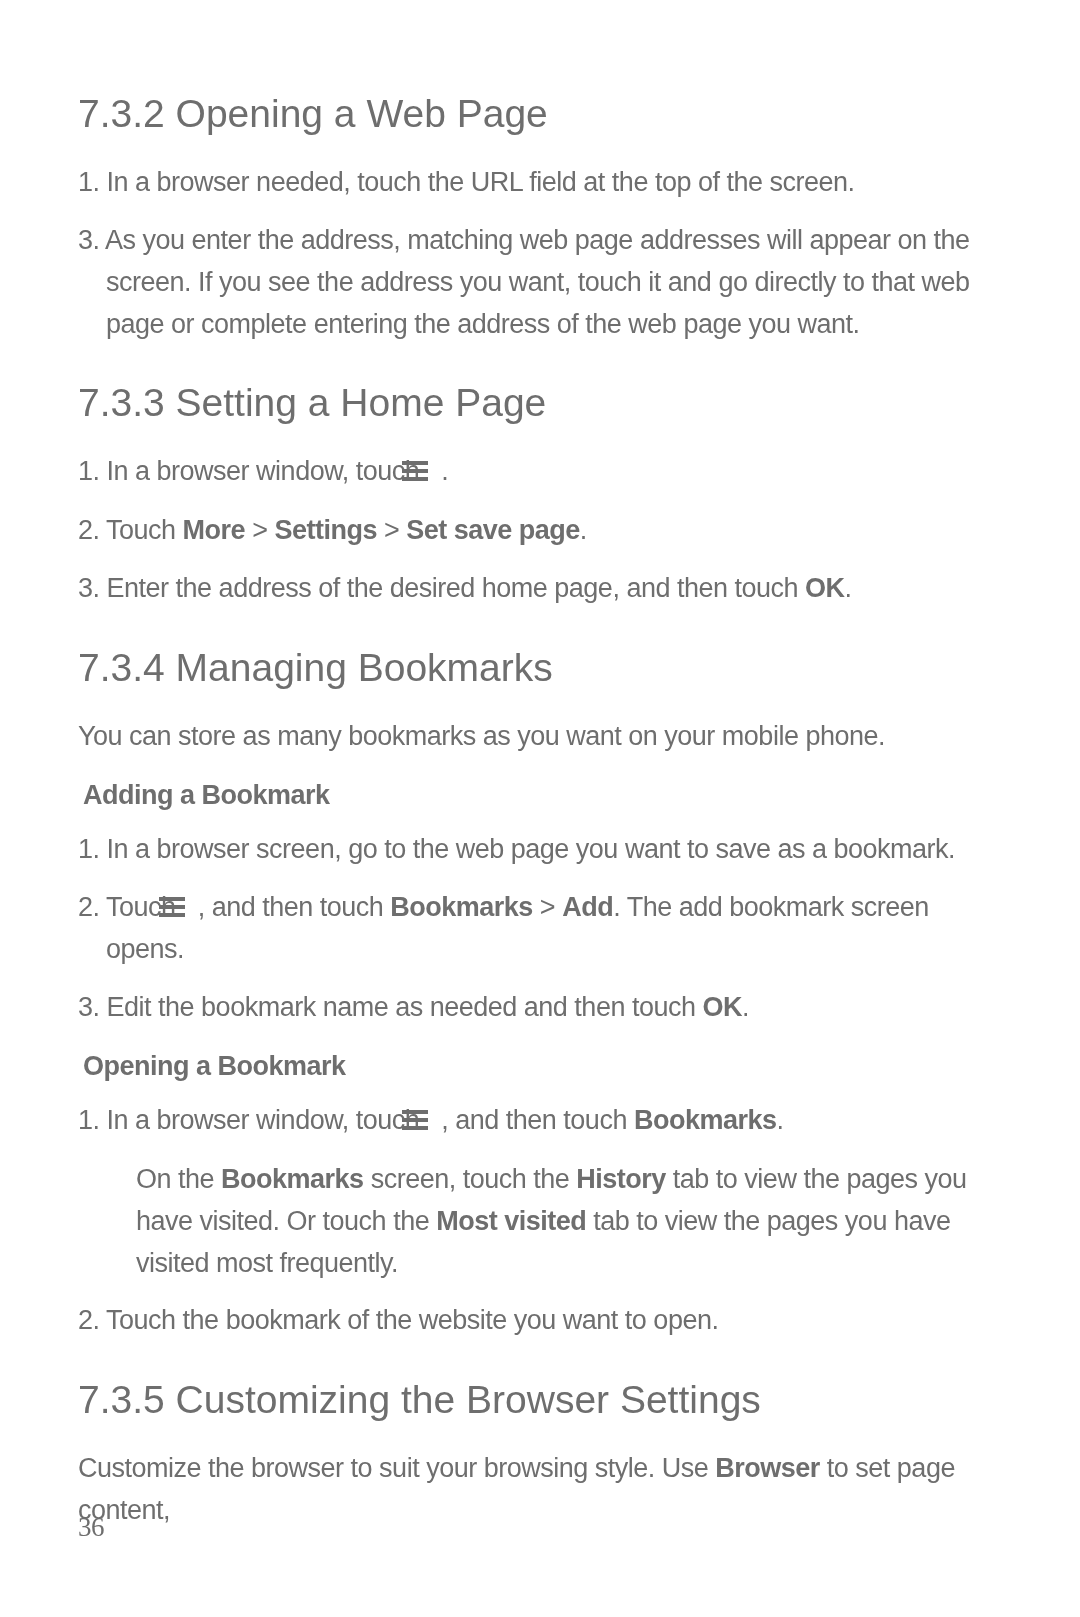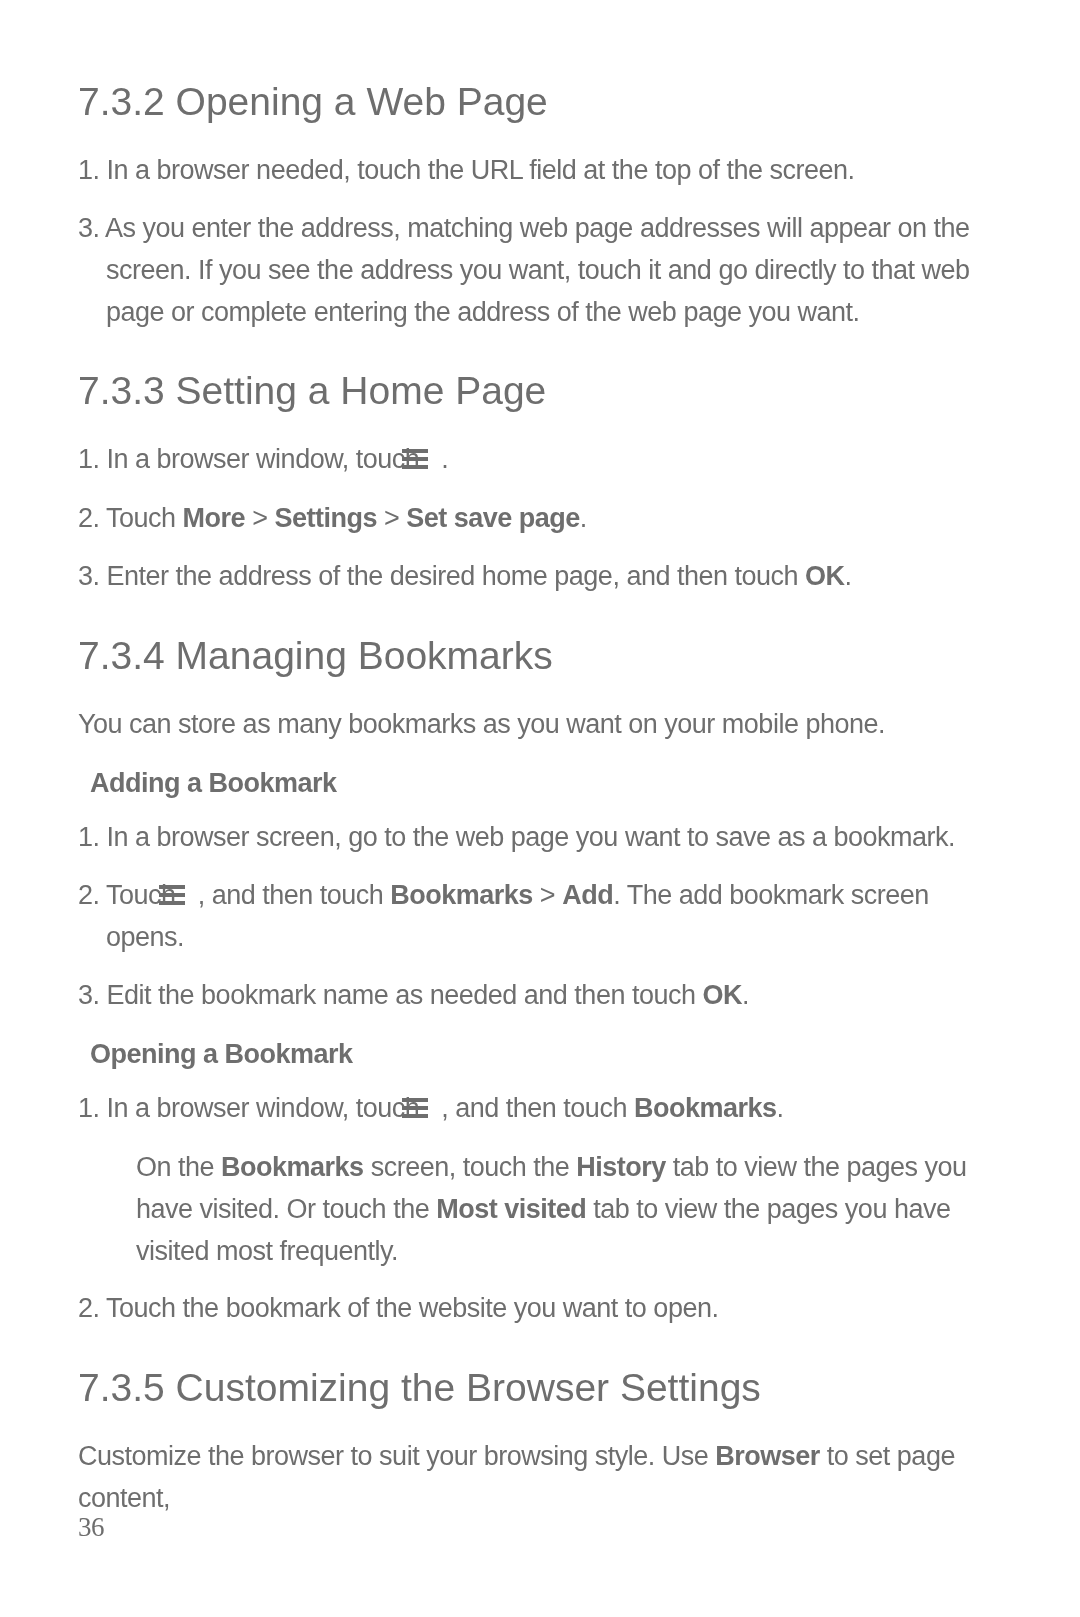--- a/index.html
+++ b/index.html
@@ -41,25 +41,25 @@
     text-indent: 0;
   }
   .bold {
     font-weight: bold;
     color: #6e6e6e;
   }
   .subhead {
     font-size: 27px;
     font-weight: bold;
     color: #6e6e6e;
-    margin: 22px 0 18px 12px;
+    margin: 22px 0 18px 5px;
     font-family: "Arial Narrow", Arial, sans-serif;
   }
   .section { margin-top: 36px; }
-  .section.first { margin-top: 0; }
+  .section.first { margin-top: 12px; }
   .icon {
     display: inline-block;
     vertical-align: middle;
     margin: 0 4px;
   }
   .mic-icon svg { width: 22px; height: 28px; }
   .menu-icon svg { width: 26px; height: 20px; }
   .page-number {
     position: absolute;
     left: 78px;

